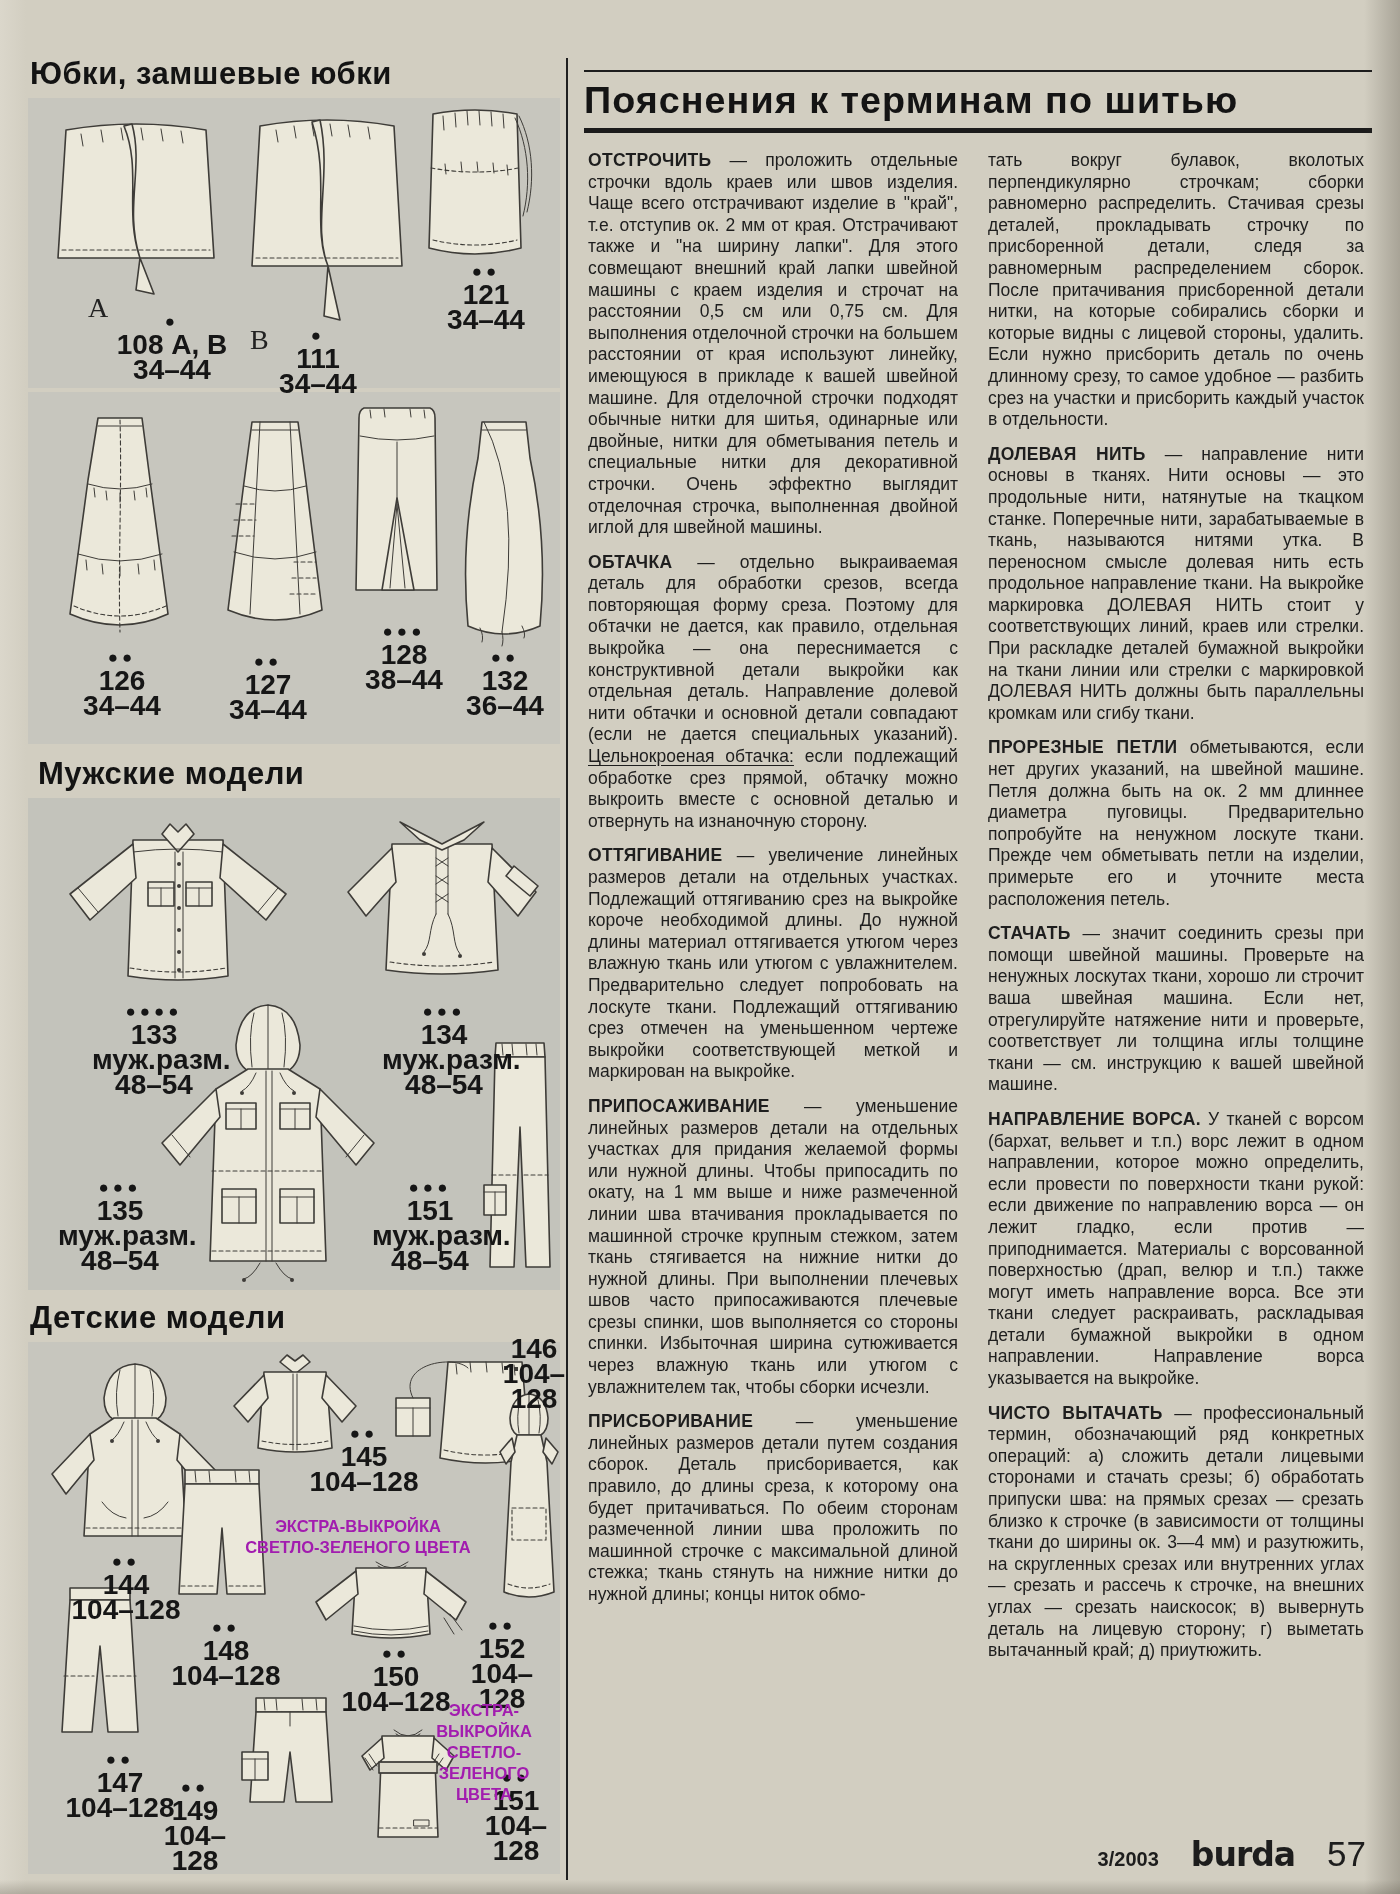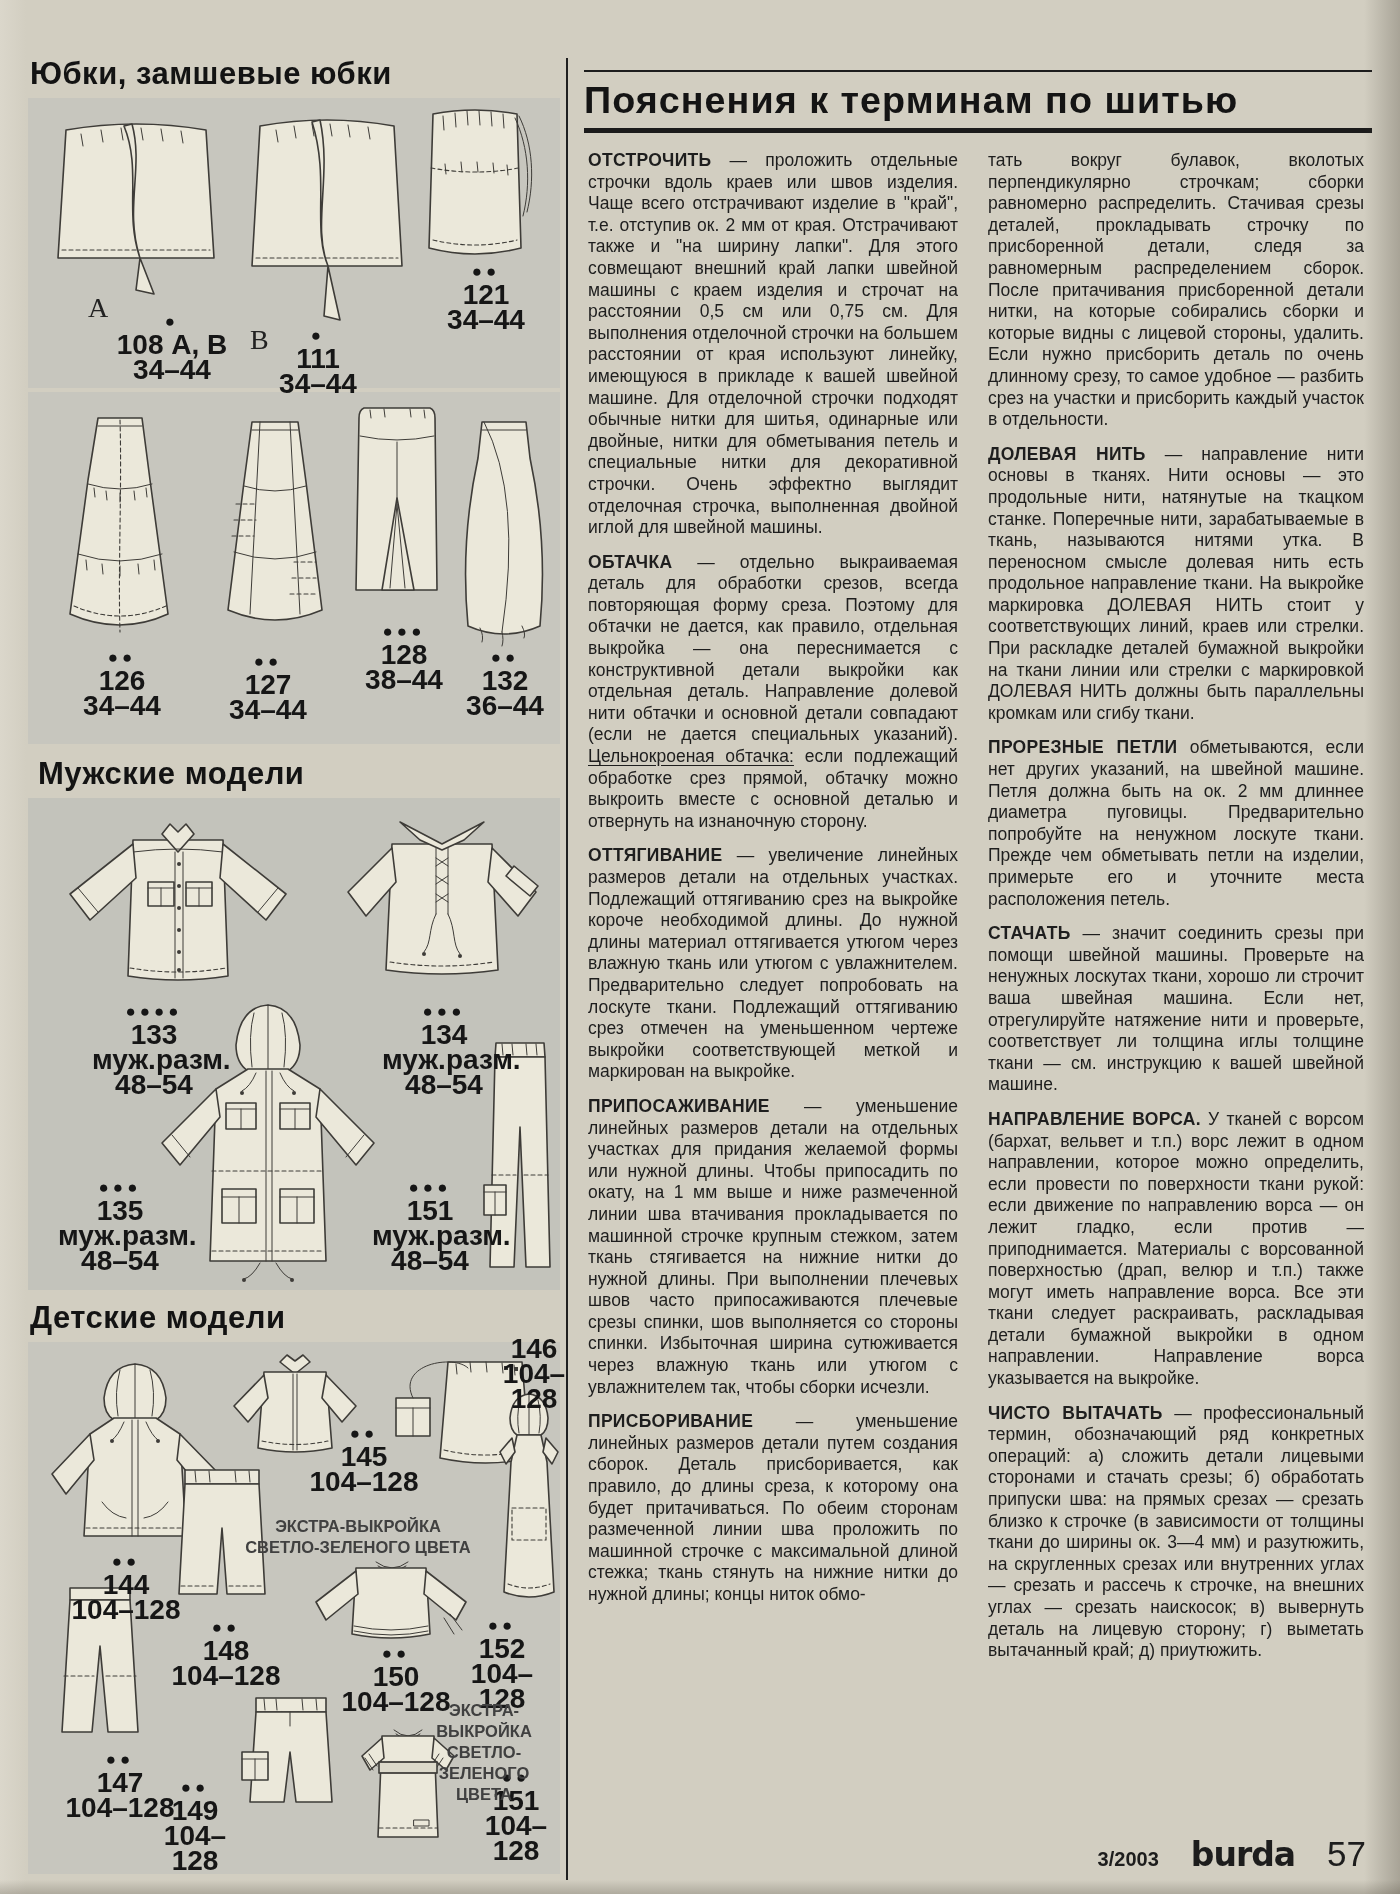--- a/index.html
+++ b/index.html
@@ -13,21 +13,21 @@
          background:linear-gradient(to top,rgba(70,64,52,.25),rgba(70,64,52,0));}
 
   
   .sechead{position:absolute;font-weight:bold;font-size:31px;letter-spacing:.5px;color:#131313;}
   .panel{position:absolute;background:#c7c6be;}
   .panel.p3{background:#c3c3bb;}
   .mlabel{position:absolute;text-align:center;font-weight:bold;color:#161616;}
   .mlabel .dots{font-size:17px;letter-spacing:4px;line-height:20px;}
   .mlabel .mnum,.mlabel .msize,.mlabel .mlab{font-size:28px;line-height:25px;}
   .letter{position:absolute;font-size:28px;color:#222;font-family:"Liberation Serif",serif;}
-  .extra{position:absolute;font-weight:bold;font-size:16.5px;line-height:21px;text-align:center;color:#404040;}
+  .extra{position:absolute;font-weight:bold;font-size:16.5px;line-height:21px;text-align:center;color:#a21caf;}
 
   
   svg.sk{position:absolute;overflow:visible;}
   svg.sk path,svg.sk rect,svg.sk circle{fill:none;stroke:#3e3c38;stroke-width:1.6;
       stroke-linejoin:round;stroke-linecap:round;}
   svg.sk .f{fill:#ebe8da;}
   svg.sk .g{fill:#dcd9ca;}
   svg.sk .d{stroke-dasharray:4 3;stroke-width:1.1;}
   svg.sk .t{stroke-width:1;}
   svg.sk .b{fill:#3e3c38;stroke:none;}

